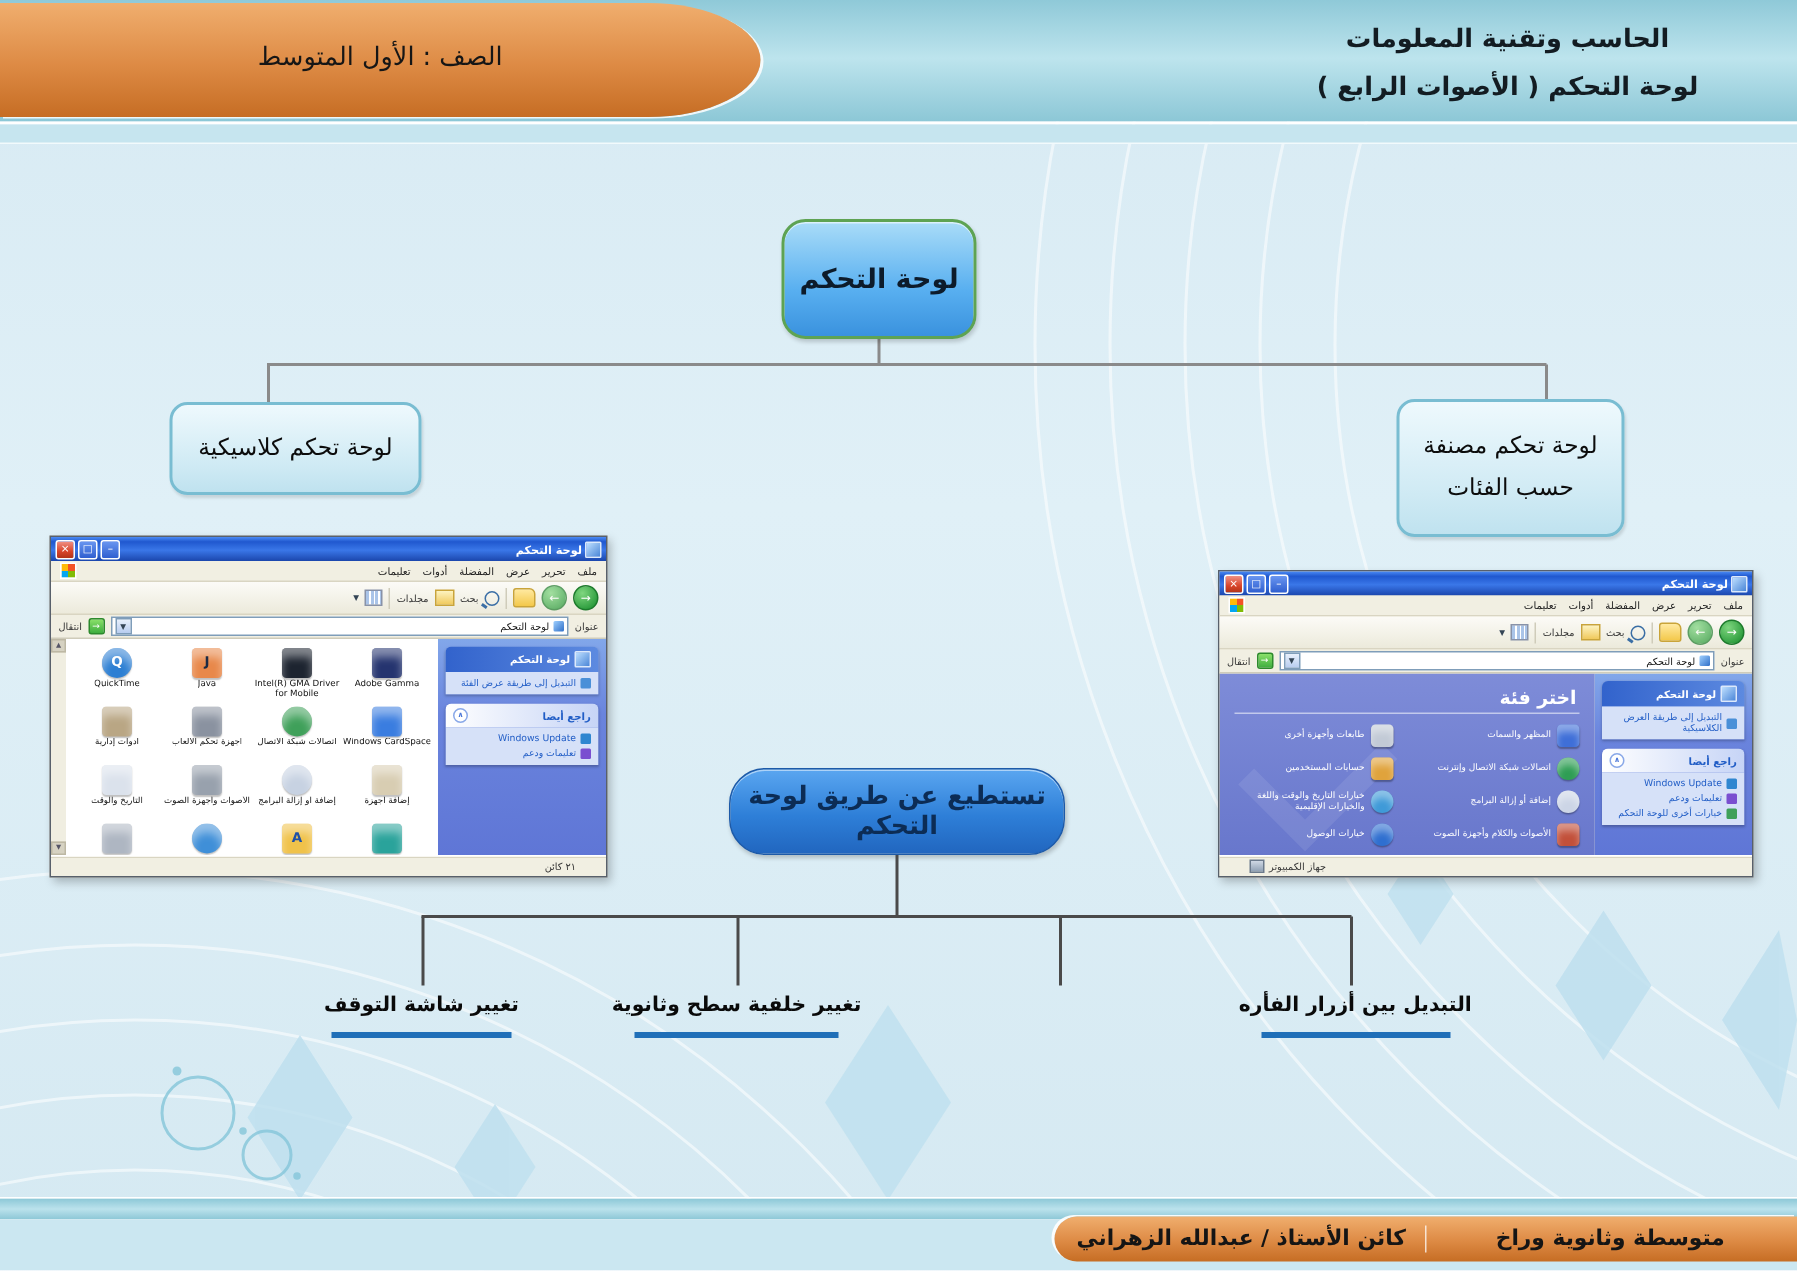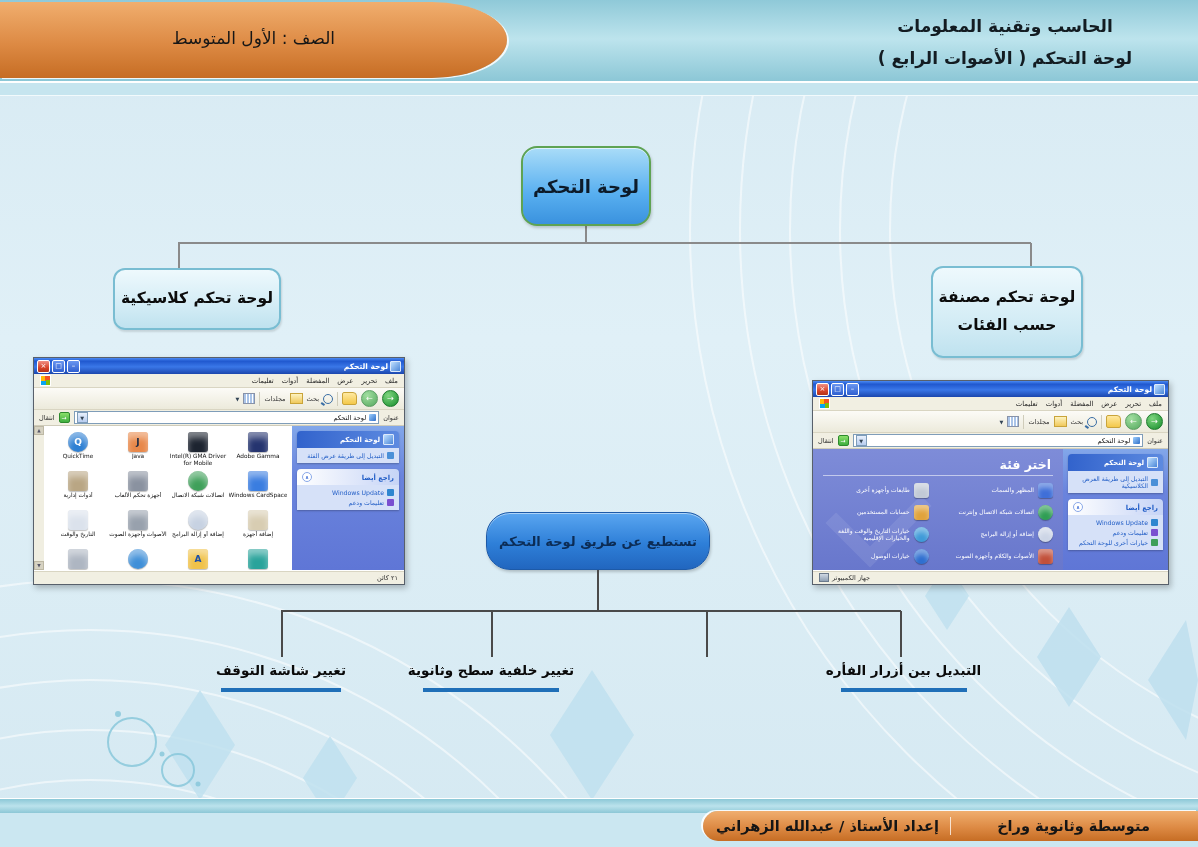--- a/index.html
+++ b/index.html
@@ -32,27 +32,27 @@
   .band-orange-f .ft{flex:1;text-align:center;font-size:14.5px;font-weight:bold;color:#151515}
   .f-div{width:1px;height:18px;background:rgba(255,255,255,.75)}
 
   
   .node{display:flex;align-items:center;justify-content:center;text-align:center;box-sizing:border-box}
   .node-root{left:521px;top:146px;width:130px;height:80px;border-radius:16px;
     background:linear-gradient(180deg,#a9dcf8 0%,#58aff0 60%,#3a92de 100%);
     border:2px solid #5ea353;font-size:18px;font-weight:bold;color:#0d1b2a;
     box-shadow:inset 0 1px 0 rgba(255,255,255,.6),1px 2px 3px rgba(0,0,0,.18)}
   .node-side{border-radius:12px;background:linear-gradient(180deg,#eef9fd 0%,#cfeaf4 70%,#bfe2ef 100%);
-    border:2px solid #79bdd2;font-size:15.5px;font-weight:bold;color:#0c0c0c;
+    border:2px solid #79bdd2;font-size:15.5px;font-weight:normal;color:#0c0c0c;
     box-shadow:1px 2px 2px rgba(0,0,0,.12);line-height:1.8}
   .node-left{left:113px;top:268px;width:168px;height:62px}
   .node-right{left:931px;top:266px;width:152px;height:92px}
   .node-mid{left:486px;top:512px;width:224px;height:58px;border-radius:24px;
     background:linear-gradient(180deg,#5aa6f0 0%,#2e7fd8 55%,#2166bf 100%);
-    border:1px solid #1d5aa8;font-size:13px;font-weight:bold;color:#0c2c55;
+    border:1px solid #1d5aa8;font-size:17px;font-weight:bold;color:#0c2c55;
     box-shadow:inset 0 1px 0 rgba(255,255,255,.5),1px 2px 3px rgba(0,0,0,.2)}
   .ln{background:#8a8a8a}
   .ln2{background:#4a4a4a}
   .task{position:absolute;text-align:center;font-size:13.5px;font-weight:bold;color:#0a0a0a}
   .uline{height:4px;background:#1f6fb8;margin:10px auto 0}
 
   
   .xpwin{position:absolute;border:1px solid #58606b;background:#ece9d8;display:flex;flex-direction:column;
     box-shadow:2px 3px 6px rgba(0,0,0,.25);box-sizing:border-box}
   .xp-title{height:16px;flex:none;background:linear-gradient(180deg,#4a8af4 0%,#2058cf 20%,#3a77e8 55%,#1b46ad 100%);
@@ -103,21 +103,21 @@
   .xp-main{flex:1;background:#fff;display:flex;direction:rtl;overflow:hidden}
   .grid{flex:1;display:grid;grid-template-columns:repeat(4,1fr);grid-auto-rows:37px;row-gap:2px;
     padding:6px 4px 0;direction:rtl;overflow:hidden}
   .gi{display:flex;flex-direction:column;align-items:center;gap:1px;overflow:hidden}
   .gi-ic{width:20px;height:20px;border-radius:3px;color:#1b2a44;font-weight:bold;font-size:9px;flex:none;
     box-shadow:inset 0 6px 6px rgba(255,255,255,.45),0 1px 1px rgba(0,0,0,.25)}
   .gi-lb{font-size:5.8px;text-align:center;line-height:1.15;color:#111;max-height:14px;overflow:hidden}
   .scroll{width:10px;flex:none;background:#f0eee1;display:flex;flex-direction:column;justify-content:space-between;align-items:center}
   .sc-a{width:10px;height:9px;background:#d6d2c2;border:1px solid #bdb8a4;font-size:4.5px;color:#556;box-sizing:border-box}
   .xp-status{height:13px;flex:none;background:#f1efe2;border-top:1px solid #fff;box-shadow:inset 0 1px 0 #d9d5c2;
-    display:flex;align-items:center;padding:0 6px;font-size:6.5px;color:#333;gap:3px}
+    display:flex;align-items:center;padding:0 20px;font-size:6.5px;color:#333;gap:3px}
   .cat-main{flex:1;background:linear-gradient(180deg,#7e8cd8,#6877cc);position:relative;
     padding:6px 10px 0;overflow:hidden;direction:rtl;box-sizing:border-box}
   .pick{color:#fff;font-size:12.5px;font-weight:bold;text-align:right;margin:2px 2px 3px;position:relative}
   .pick-line{height:1px;background:rgba(255,255,255,.55);margin-bottom:6px;position:relative}
   .cat-grid{display:grid;grid-template-columns:1.12fr 1fr;direction:rtl;row-gap:5px;column-gap:6px;position:relative}
   .ci{display:flex;align-items:center;gap:4px;direction:rtl;min-height:17px}
   .ci-ic{width:15px;height:15px;border-radius:3px;flex:none;
     box-shadow:inset 0 5px 5px rgba(255,255,255,.4),0 1px 1px rgba(0,0,0,.3)}
   .ci-lb{font-size:6px;color:#fff;line-height:1.15}
   .wm{position:absolute;left:22px;top:34px;width:72px;height:48px;
@@ -502,18 +502,18 @@
     </div>
     <div class="xp-status" style="direction:ltr">
       <div class="comp-ic"></div>
       <span>جهاز الكمبيوتر</span>
     </div>
   </div>
 
   <div class="abs footer-strip"></div>
   <div class="abs footer-bottom"></div>
   <div class="abs band-orange-f">
-    <div class="ft">إعداد الأستاذ / عبدالله الزهراني</div>
+    <div class="ft">كائن الأستاذ / عبدالله الزهراني</div>
     <div class="f-div"></div>
     <div class="ft">متوسطة وثانوية وراخ</div>
   </div>
 
 </div>
 
 </body></html>

